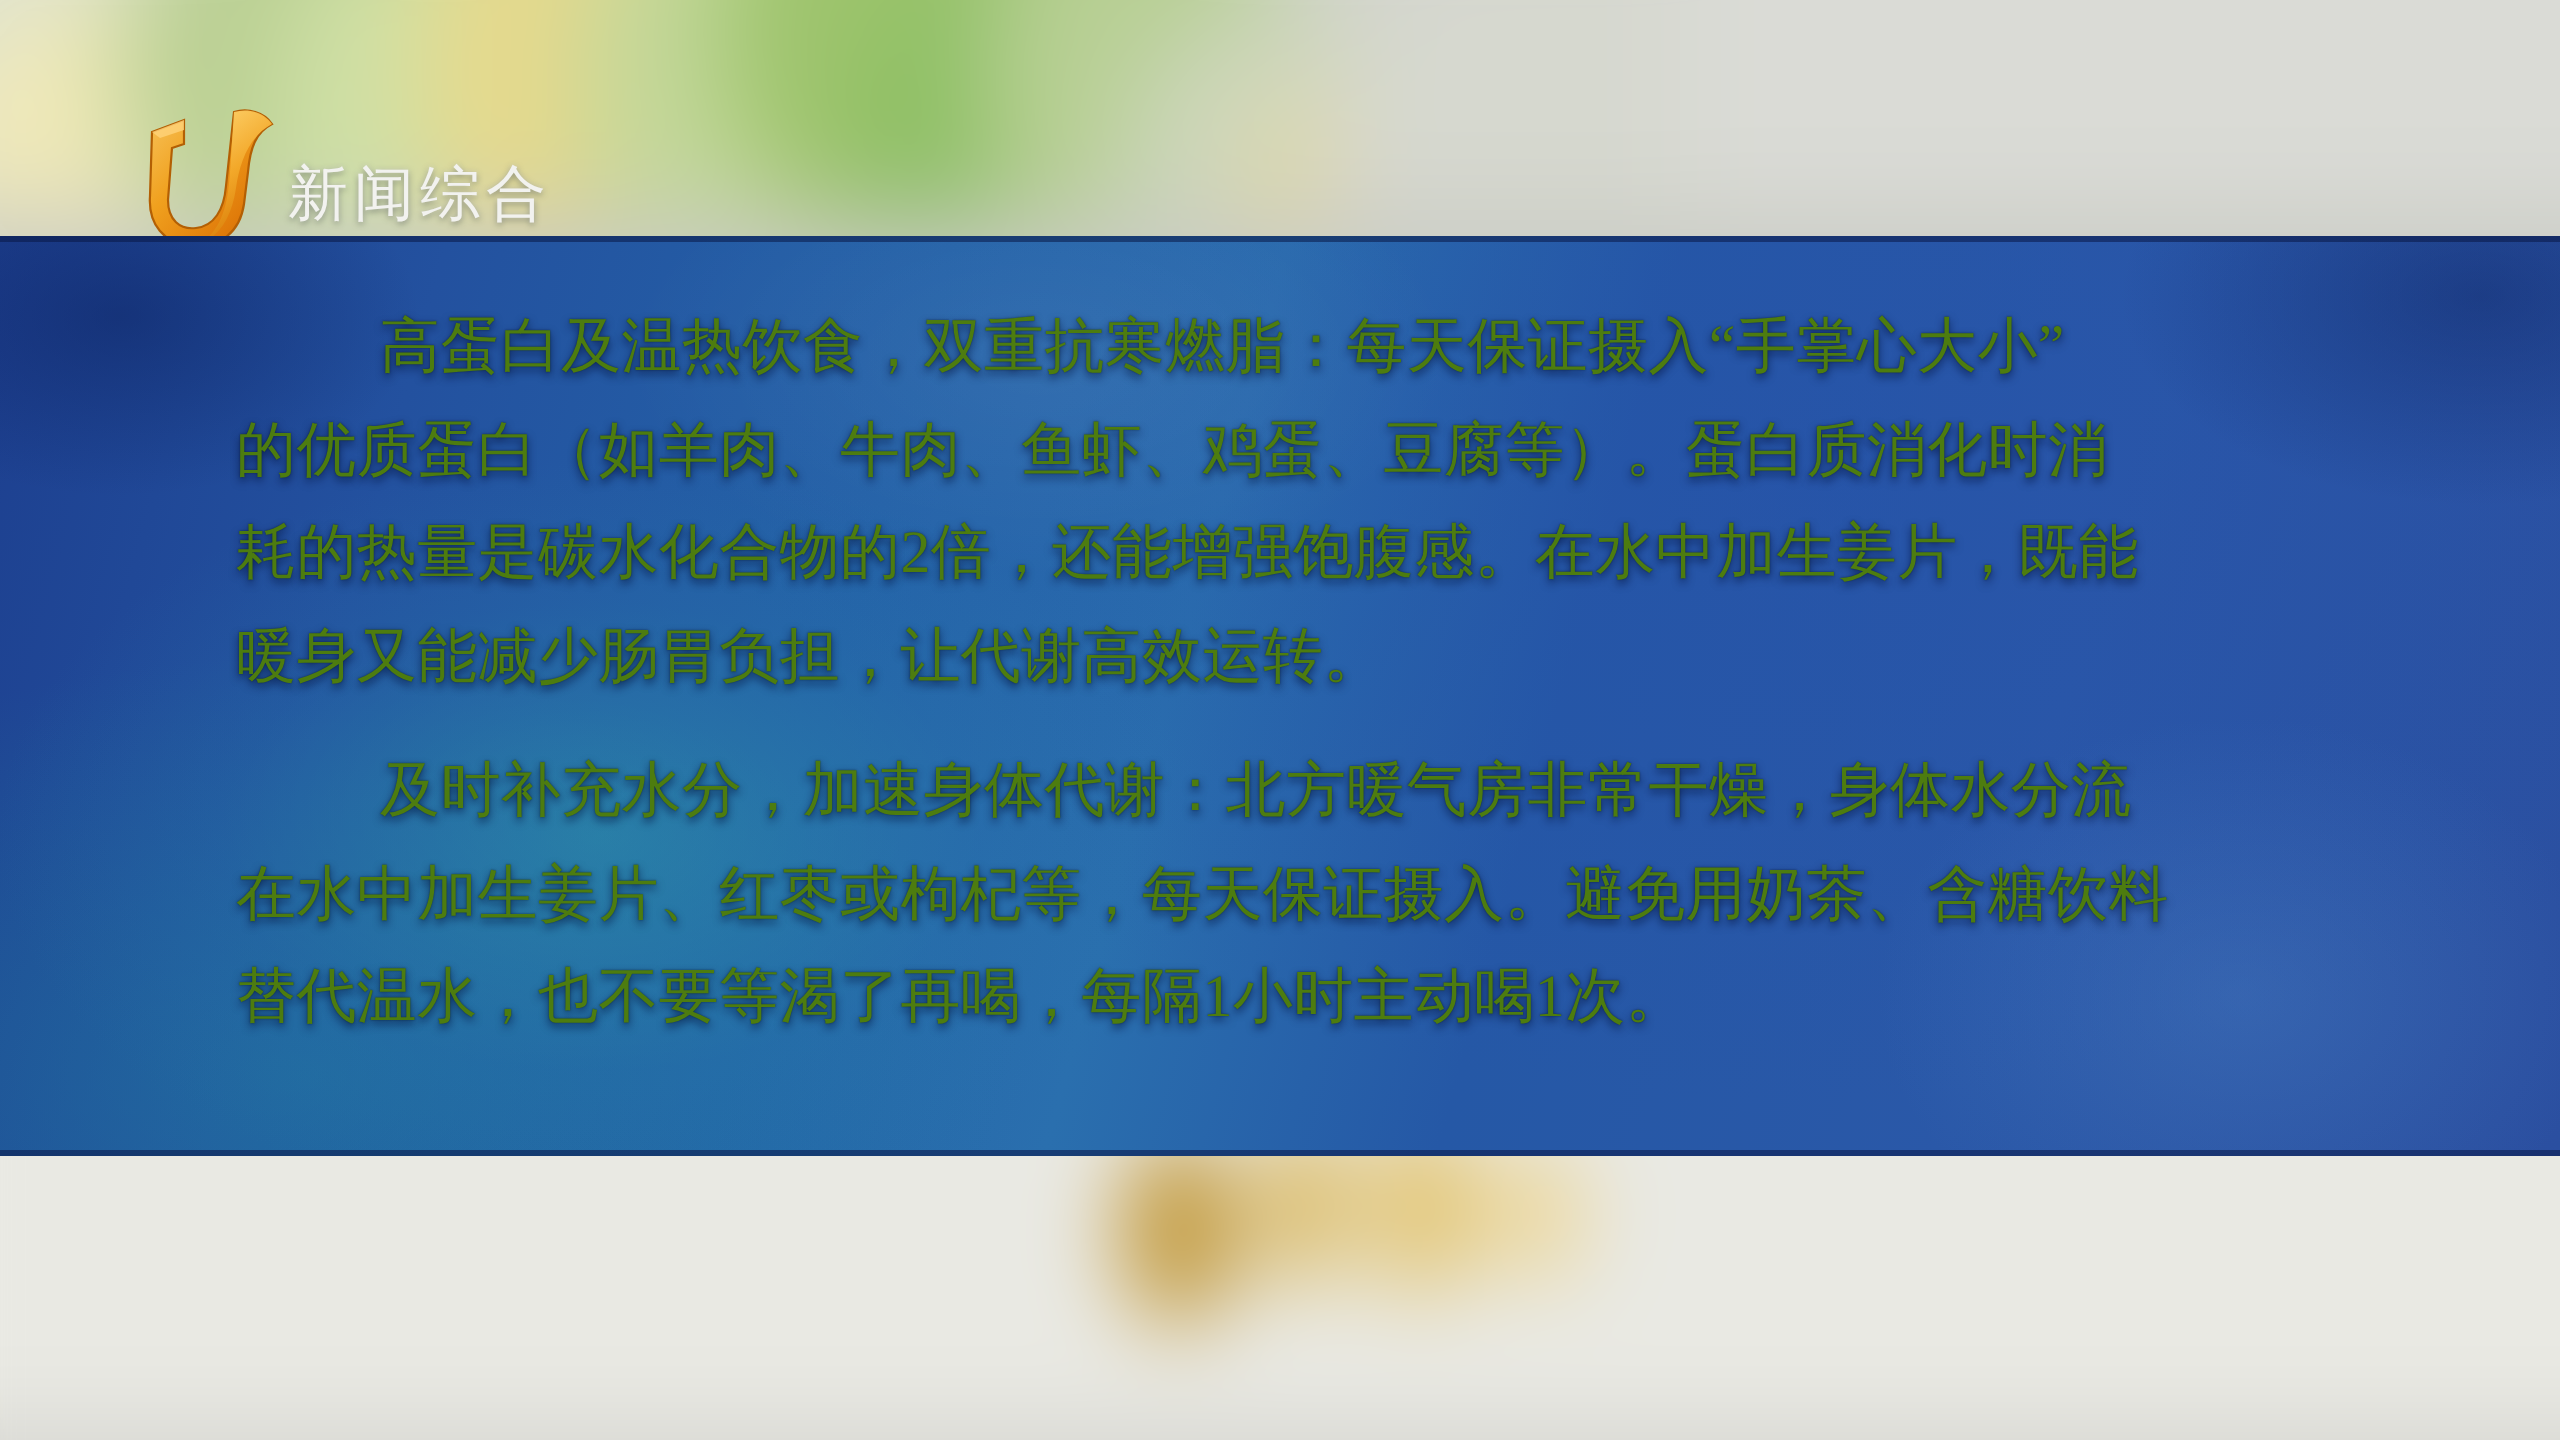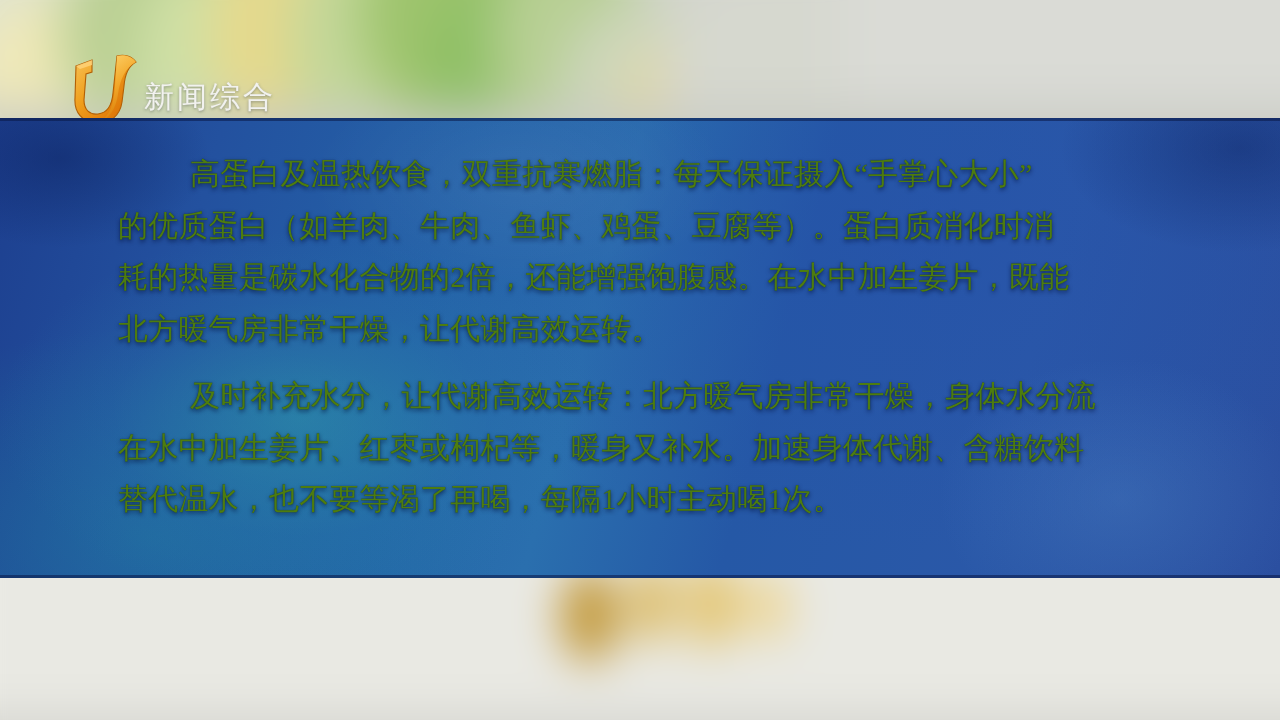--- a/index.html
+++ b/index.html
@@ -133,27 +133,27 @@
     <div class="botedge"></div>
   </div>
 
   <div class="article">
 
     <p class="para">
       </p>
       <div class="line indent">高蛋白及温热饮食，双重抗寒燃脂：每天保证摄入“手掌心大小”</div>
       <div class="line">的优质蛋白（如羊肉、牛肉、鱼虾、鸡蛋、豆腐等）。蛋白质消化时消</div>
       <div class="line">耗的热量是碳水化合物的2倍，还能增强饱腹感。在水中加生姜片，既能</div>
-      <div class="line">北方暖气房非常干燥，让代谢高效运转。</div>
+      <div class="line">暖身又能减少肠胃负担，让代谢高效运转。</div>
     <p></p>
 
     <p class="para">
       </p>
-      <div class="line indent">及时补充水分，让代谢高效运转：北方暖气房非常干燥，身体水分流</div>
-      <div class="line">在水中加生姜片、红枣或枸杞等，暖身又补水。加速身体代谢、含糖饮料</div>
+      <div class="line indent">及时补充水分，加速身体代谢：北方暖气房非常干燥，身体水分流</div>
+      <div class="line">在水中加生姜片、红枣或枸杞等，每天保证摄入。避免用奶茶、含糖饮料</div>
       <div class="line">替代温水，也不要等渴了再喝，每隔1小时主动喝1次。</div>
     <p></p>
 
   </div>
 
   <div class="botband">
     <div class="blur">
       <div class="blob" style="left:0;top:0;width:1400px;height:300px;background:#e9e9e3;border-radius:0;"></div>
       <div class="blob" style="left:600px;top:60px;width:60px;height:95px;background:#c39a3c;"></div>
       <div class="blob" style="left:672px;top:52px;width:42px;height:85px;background:#dcb95c;"></div>

